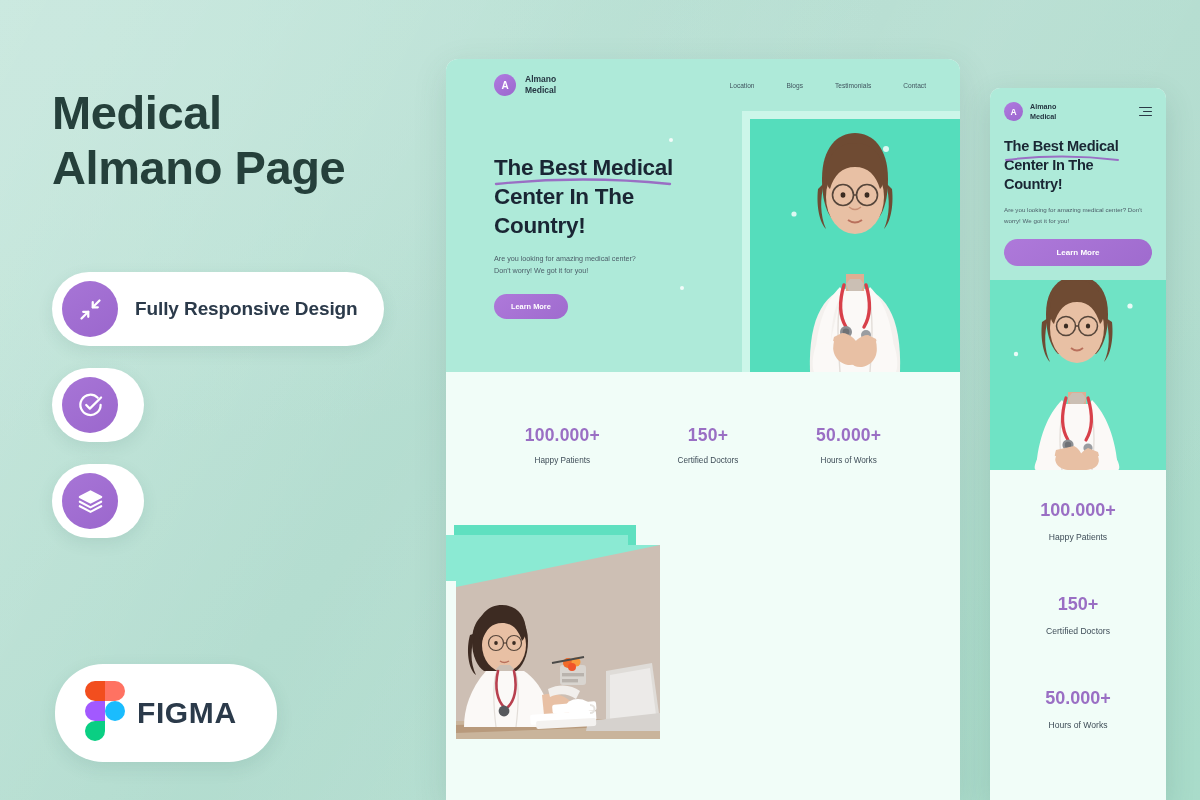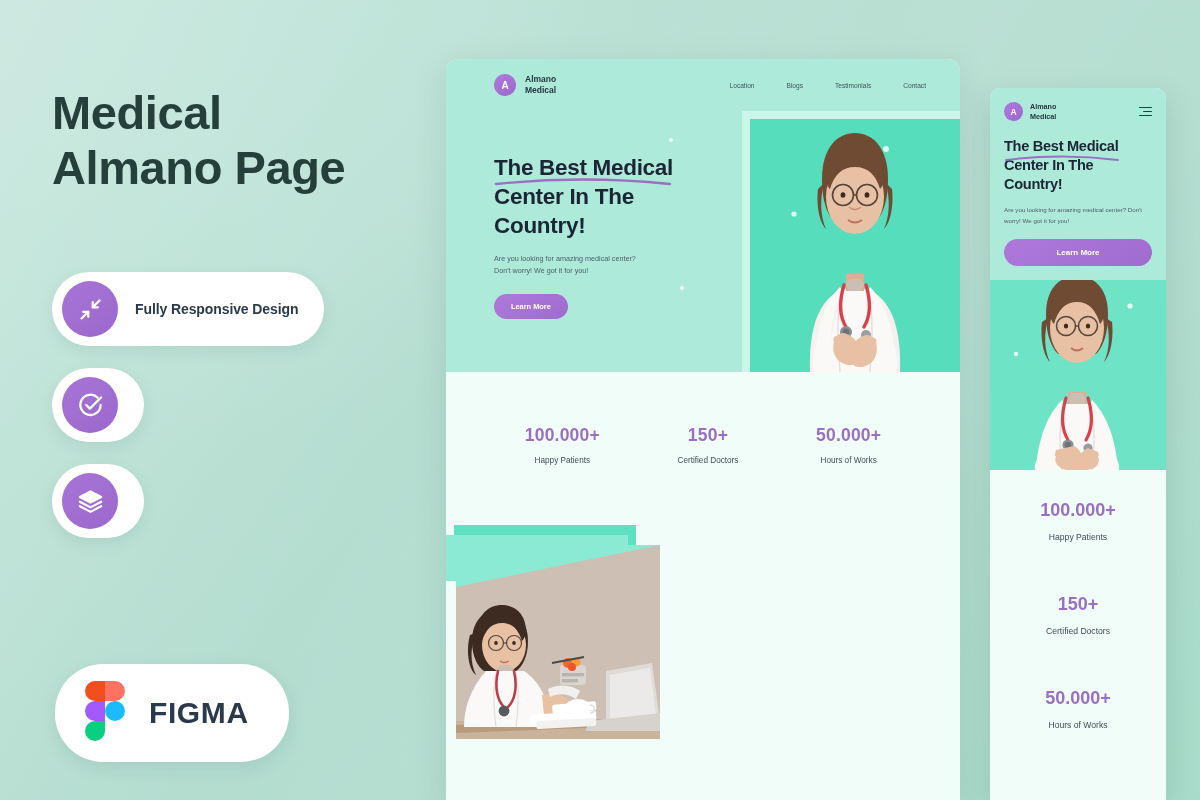--- a/index.html
+++ b/index.html
@@ -32,27 +32,27 @@
     background:#ffffff; border-radius:40px;
     padding:9px 26px 9px 10px; margin-bottom:22px;
     width:max-content; max-width:360px;
     box-shadow:0 5px 16px rgba(40,90,78,0.10);
   }
   .pill-icon{
     width:56px; height:56px; border-radius:50%;
     background:linear-gradient(145deg,#a775d6,#9b67cd);
     display:flex; align-items:center; justify-content:center; flex:0 0 auto;
   }
-  .pill-label{ font-size:14px; color:#2b3a4a; font-weight:600; white-space:nowrap; letter-spacing:-0.1px; }
+  .pill-label{ font-size:19px; color:#2b3a4a; font-weight:600; white-space:nowrap; letter-spacing:-0.1px; }
 
   .figma-badge{
     position:absolute; left:55px; top:664px;
     background:#fff; border-radius:48px;
     padding:17px 40px 17px 30px;
-    display:flex; align-items:center; gap:24px;
+    display:flex; align-items:center; gap:12px;
     width:max-content;
     box-shadow:0 6px 18px rgba(40,90,78,0.11);
   }
   .figma-word{ font-size:30px; font-weight:bold; color:#2b3a4a; letter-spacing:0.6px; }
 
   
   .desktop{
     position:absolute; left:446px; top:59px; width:514px; height:741px;
     background:#f1fdf8; border-radius:12px 12px 0 0; overflow:hidden;
     box-shadow:0 10px 34px rgba(35,80,70,0.13);

